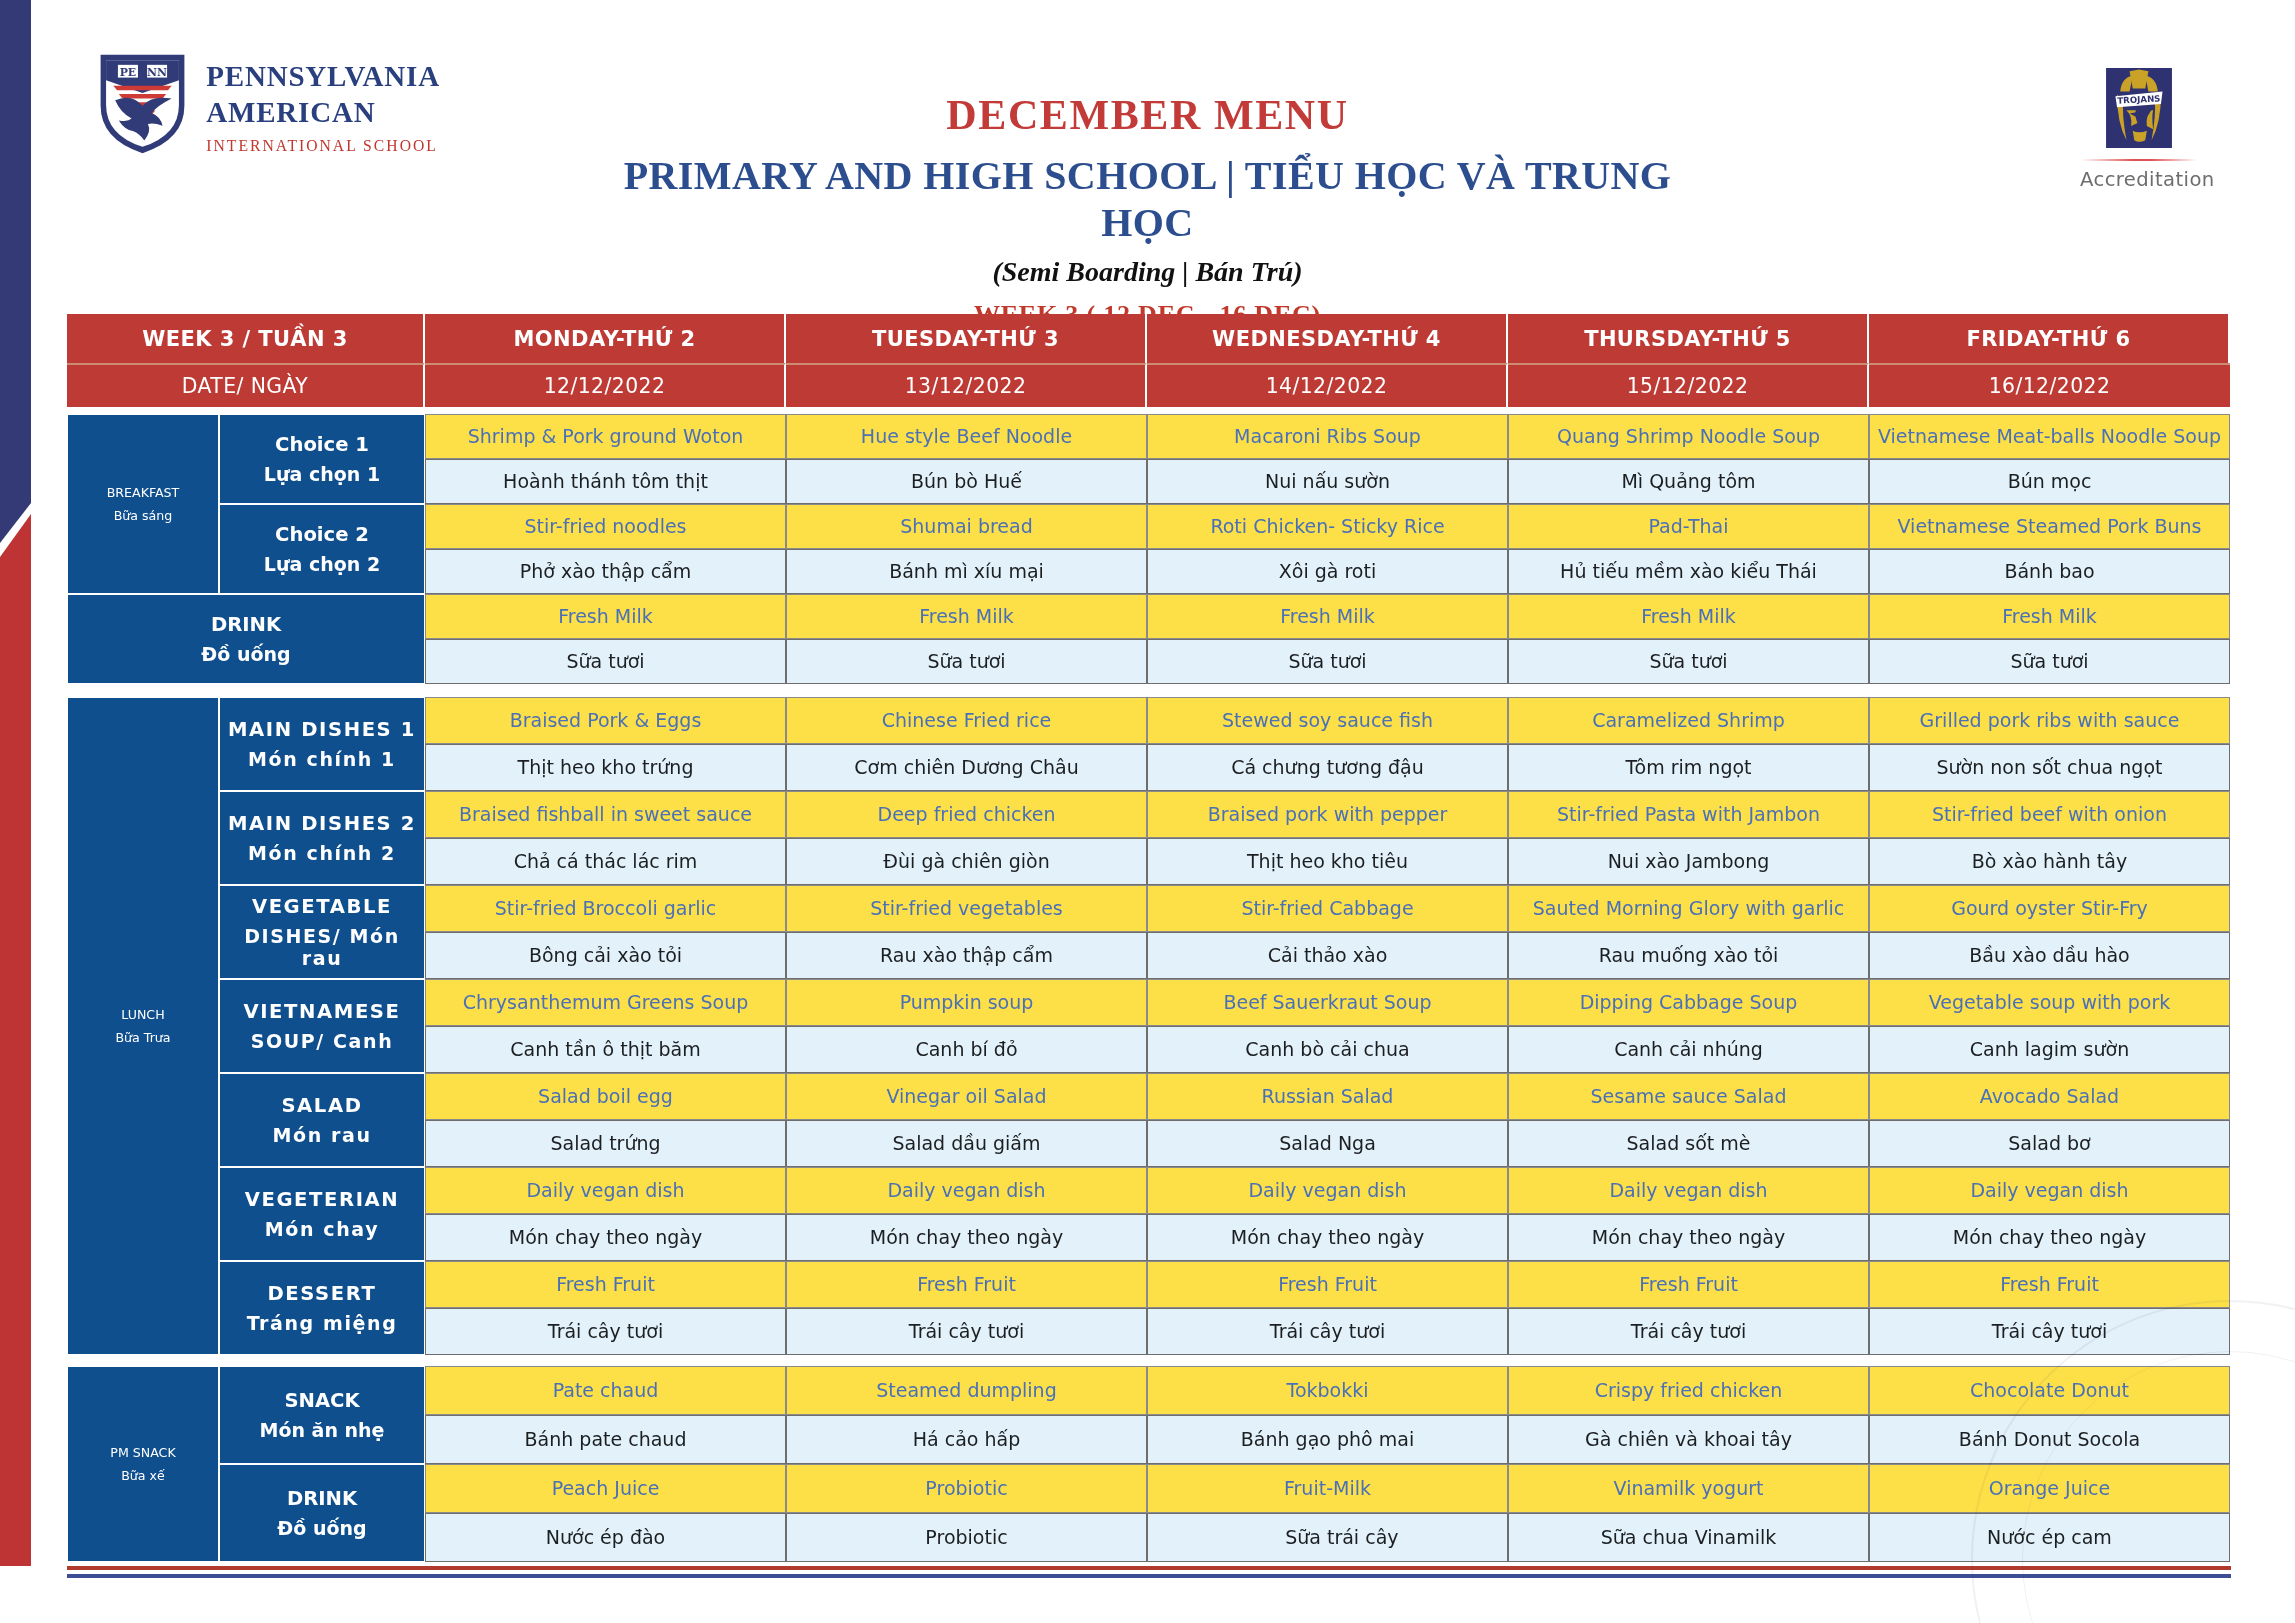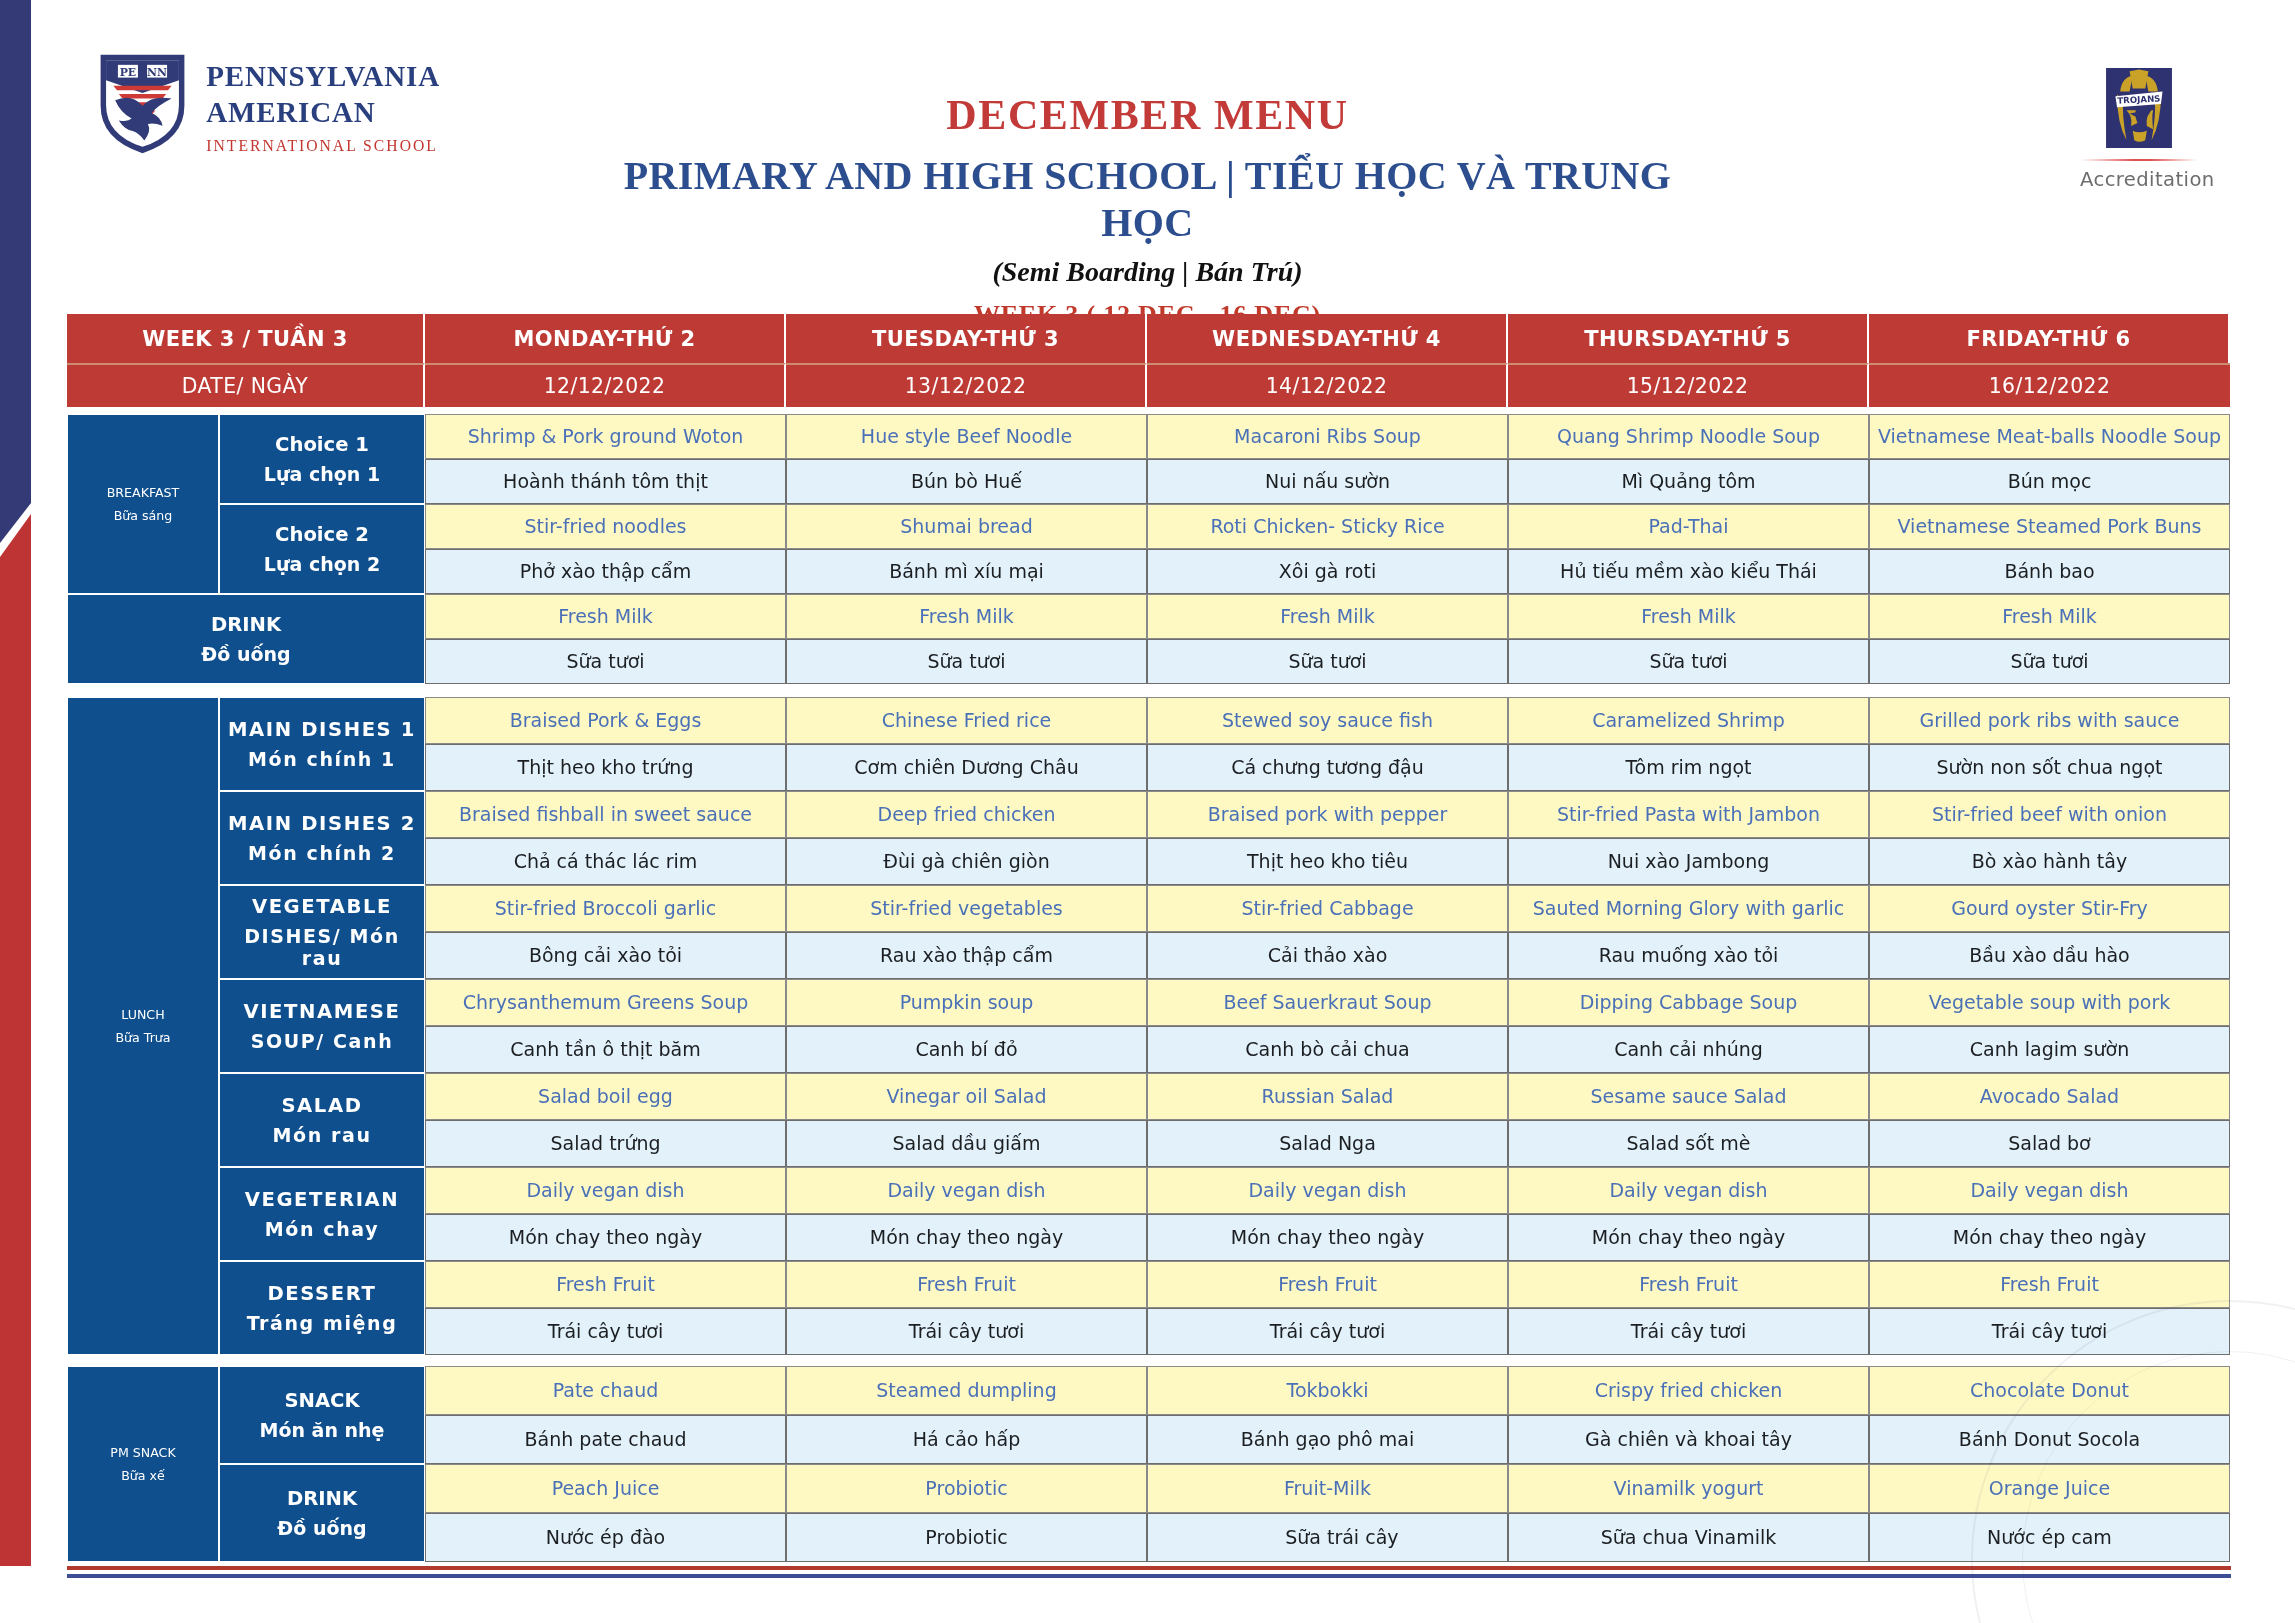--- a/index.html
+++ b/index.html
@@ -85,21 +85,21 @@
     gap:7.9px; border:1.6px solid #fff; text-align:center; padding:3.1px;
   }
   .lbl .l1 { font-weight:700; font-size:19.6px; }
   .lbl .l2 { font-weight:600; font-size:19px; }
   #lunch .lbl.col2 .l1, #lunch .lbl.col2 .l2 { letter-spacing:1.6px; }
 
   .dcell {
     display:flex; align-items:center; justify-content:center; text-align:center;
     font-size:19px; line-height:1.2; padding:1.6px 6.3px;
   }
-  .dcell.en { background:#fef9c3; color:#4A70B8; border:0.8px solid #8a8a8a; }
+  .dcell.en { background:#fde047; color:#4A70B8; border:0.8px solid #8a8a8a; }
   .dcell.vi { background:#E2F1FA; color:#1c1f22; border:0.8px solid #6e6e6e; }
 
   
   .rule { position:absolute; left:67px; width:2164px; height:3.9px; }
   .rule-red  { top:1566px; background:#B03A2E; }
   .rule-navy { top:1574px; background:#3D4E94; }
 
   
   .seal-outer, .seal-inner {
     position:absolute; border-radius:50%;

